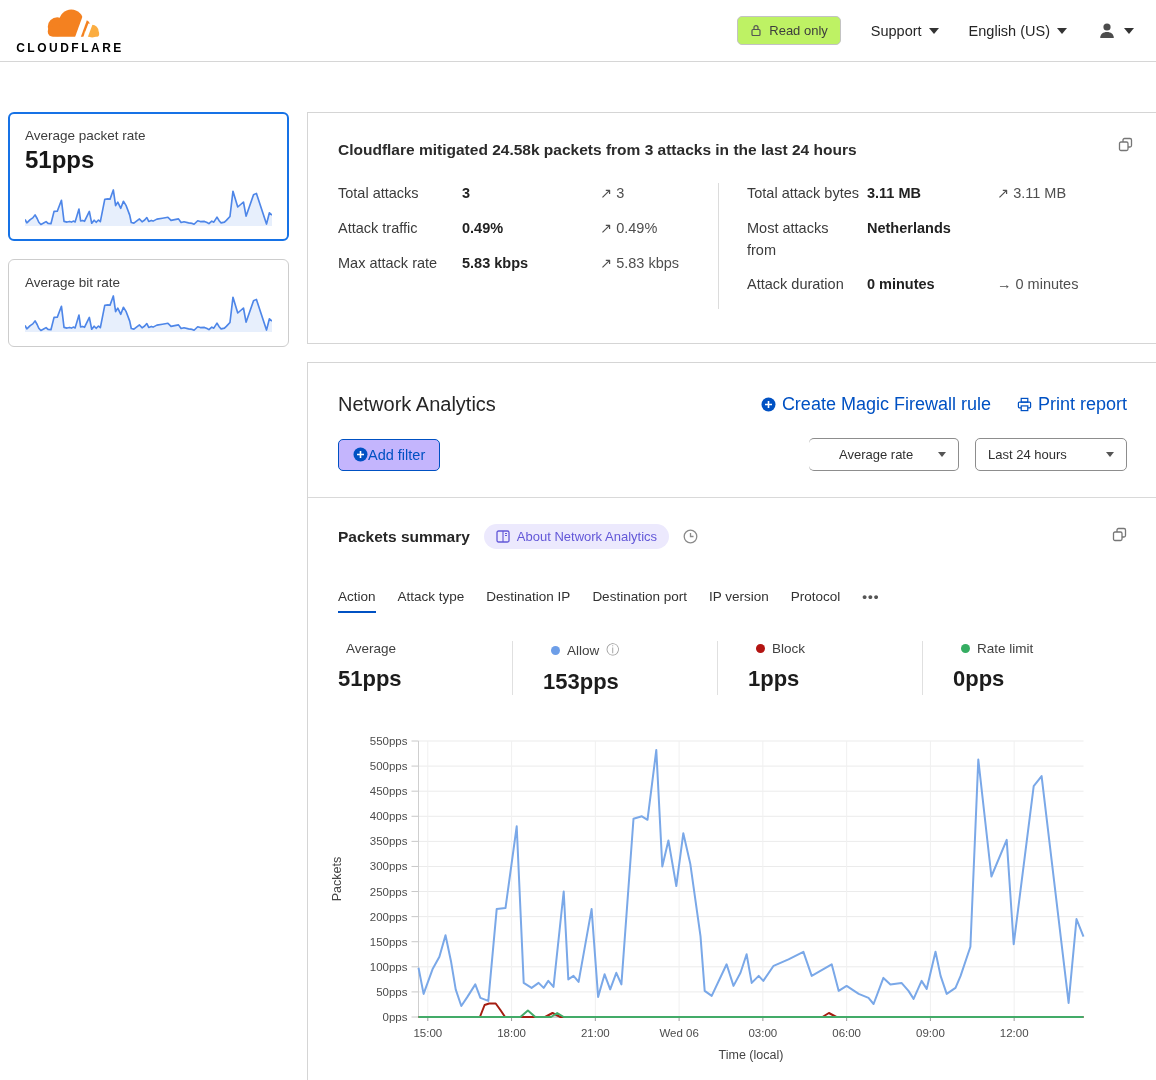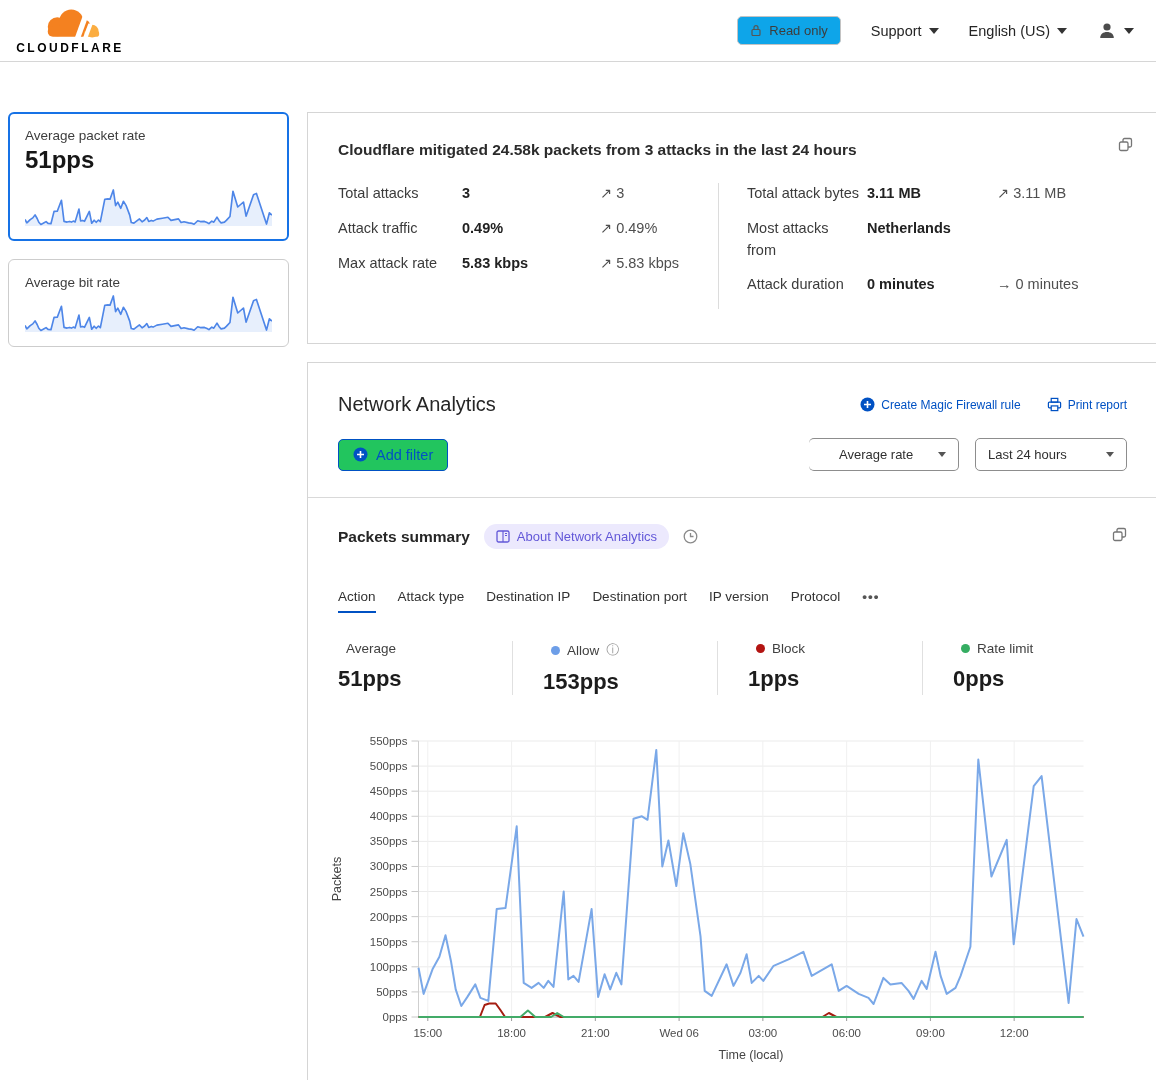--- a/index.html
+++ b/index.html
@@ -5,21 +5,21 @@
   * { margin:0; padding:0; box-sizing:border-box; }
   html,body { width:1156px; height:1080px; overflow:hidden; background:#fff;
     font-family:"Liberation Sans","DejaVu Sans",sans-serif; color:#303030; }
 
   
   .top-header { height:62px; display:flex; align-items:center; justify-content:space-between;
     padding:0 22px 0 16px; border-bottom:1px solid #d6d6d6; }
   .logo { display:flex; flex-direction:column; align-items:center; width:108px; }
   .logo-text { font-size:12px; font-weight:bold; letter-spacing:2.5px; color:#000000; margin-top:1px; }
   .hdr-right { display:flex; align-items:center; gap:30px; }
-  .readonly-badge { display:flex; align-items:center; gap:7px; background:#0ea5e9;
+  .readonly-badge { display:flex; align-items:center; gap:7px; background:#bef264;
     border:1px solid #c3c3c3; border-radius:5px; padding:6px 12px; font-size:13px; color:#3d3d3d; }
   .hdr-item { display:flex; align-items:center; gap:7px; font-size:14.5px; color:#252525; cursor:pointer;text-align:center; }
   .caret { width:0; height:0; border-left:5px solid transparent; border-right:5px solid transparent;
     border-top:6px solid #333; display:inline-block; }
   .caret.sm { border-left-width:4px; border-right-width:4px; border-top-width:5px; border-top-color:#555; }
 
   
   .page { display:flex; padding:50px 0 0 8px; align-items:flex-start; }
   .left-col { width:281px; flex-shrink:0; display:flex; flex-direction:column; gap:18px; }
   .main-col { flex:1; min-width:0; margin-left:18px; margin-right:-2px; }
@@ -44,24 +44,24 @@
   .sval { width:138px; font-weight:bold; color:#222; flex-shrink:0; padding-right:6px; }
   .col.right .slabel { width:120px; }
   .col.right .sval { width:130px; }
   .strend { color:#4f4f4f; }
 
   
   .na-panel { margin-top:18px; padding-bottom:30px; }
   .na-head { display:flex; justify-content:space-between; align-items:center; padding:30px 30px 0; }
   .na-title { font-size:20px; font-weight:400; color:#262626; }
   .na-links { display:flex; gap:26px; }
-  .link { color:#0051c3; font-size:12px; display:flex; align-items:center; gap:6px; cursor:pointer; }
+  .link { color:#0051c3; font-size:18px; display:flex; align-items:center; gap:6px; cursor:pointer; }
   .filter-row { display:flex; justify-content:space-between; align-items:center; padding:22px 30px 26px; }
-  .add-filter { display:flex; align-items:center; gap:8px; border:1px solid #0051c3; color:#0051c3;
-    background:#22c55e; border-radius:5px; padding:7px 14px; font-size:14.5px; cursor:pointer; }
+  .add-filter { display:flex; align-items:center; border:1px solid #0051c3; color:#0051c3;
+    background:#c4b5fd; border-radius:5px; padding:7px 14px; font-size:14.5px; cursor:pointer; }
   .selects { display:flex; gap:16px; }
   .select { display:flex; justify-content:space-between; align-items:center; border:1px solid #8d8d8d;
     border-radius:5px; padding:8px 12px; font-size:13px; color:#2f2f2f; cursor:pointer; background:#fff; }
   .select.metric { width:150px; } .select.range { width:152px; }
   .hr { border-top:1px solid #d9d9d9; }
 
   
   .ps-head { display:flex; align-items:center; gap:14px; padding:26px 30px 0; position:relative; }
   .ps-title { font-size:15.5px; font-weight:bold; color:#262626; }
   .badge { display:flex; align-items:center; gap:7px; background:#ece9fd; color:#6257d8;

